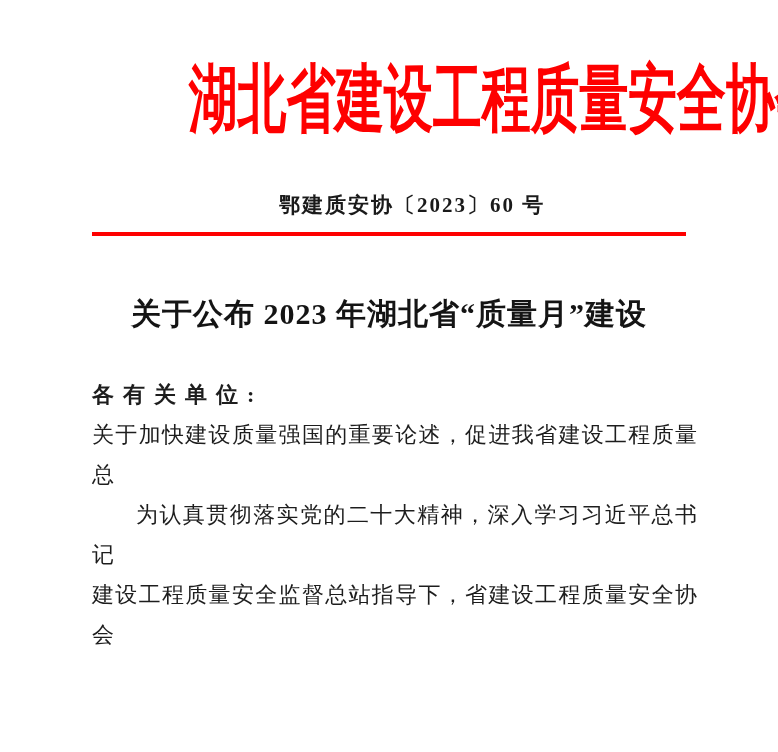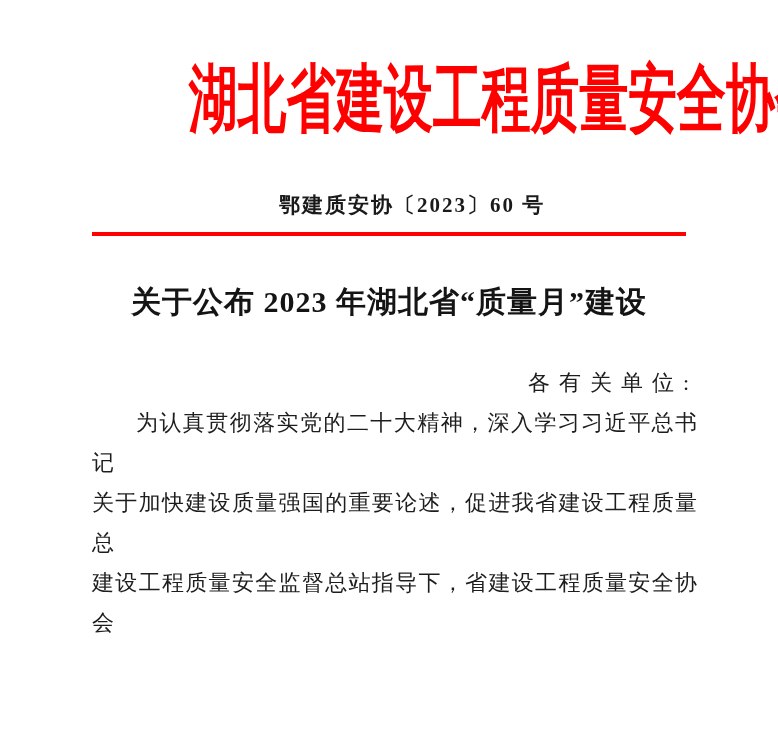--- a/index.html
+++ b/index.html
@@ -47,38 +47,39 @@
   }
   
   .red-line {
     width: 594px;
     height: 4px;
     background: #fe0000;
     margin: 12px auto 0 auto;
   }
   
   .doc-title {
-    margin-top: 46px;
+    margin-top: 58px;
     text-align: center;
     font-size: 30px;
     line-height: 40px;
     font-weight: 700;
     color: #141414;
     letter-spacing: 1px;
   }
   
   .body-block {
     margin: 41px 80px 0 92px;
     font-size: 22px;
     line-height: 40px;
     color: #1d1d1d;
   }
   .salutation {
     letter-spacing: 9px;
-    text-align: right;
+    text-align: left;
+    font-weight: bold;
   }
   .body-line {
     text-align: justify;
     text-align-last: justify;
     letter-spacing: 1px;
   }
   .body-line.indent {
     text-indent: 44px;
   }
 </style>
@@ -95,19 +96,19 @@
 
   <div class="red-line"></div>
 
   <div class="doc-title">
     <div>关于公布 2023 年湖北省“质量月”建设</div>
   </div>
 
   <div class="body-block">
     <div class="salutation">各有关单位:</div>
     <div>
+        <div class="body-line">关于加快建设质量强国的重要论述，促进我省建设工程质量总</div>
         <div class="body-line indent">为认真贯彻落实党的二十大精神，深入学习习近平总书记</div>
-        <div class="body-line">关于加快建设质量强国的重要论述，促进我省建设工程质量总</div>
         <div class="body-line">建设工程质量安全监督总站指导下，省建设工程质量安全协会</div>
       </div>
   </div>
 
 </div>
 
 </body></html>

